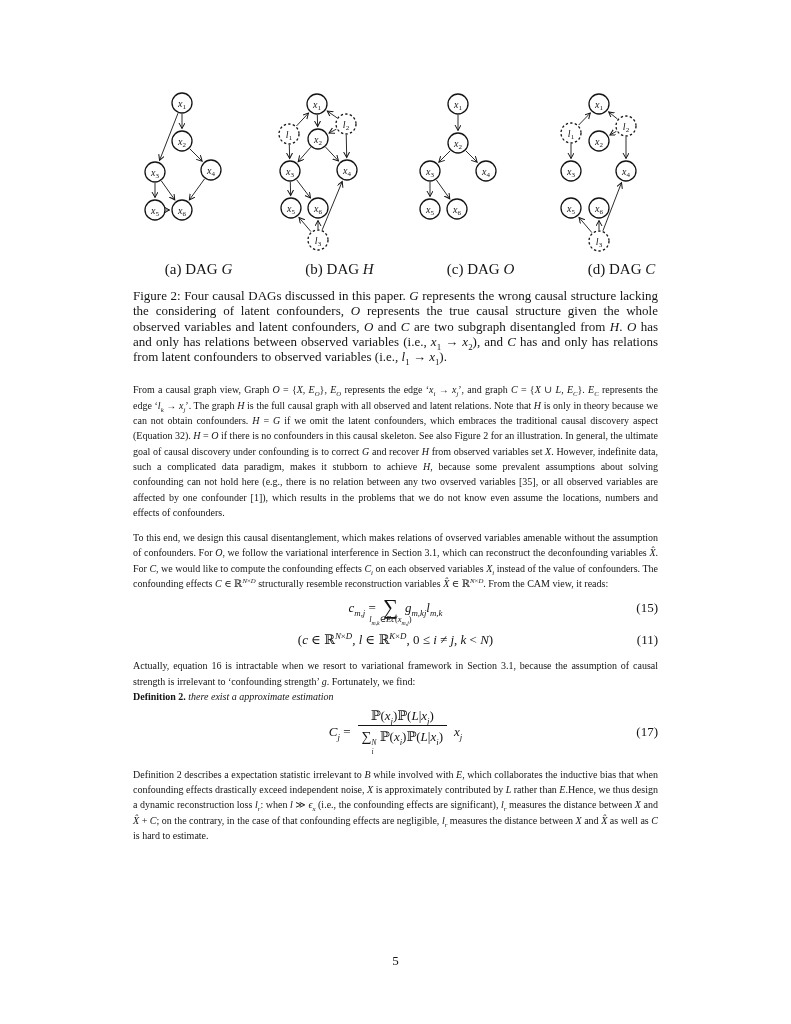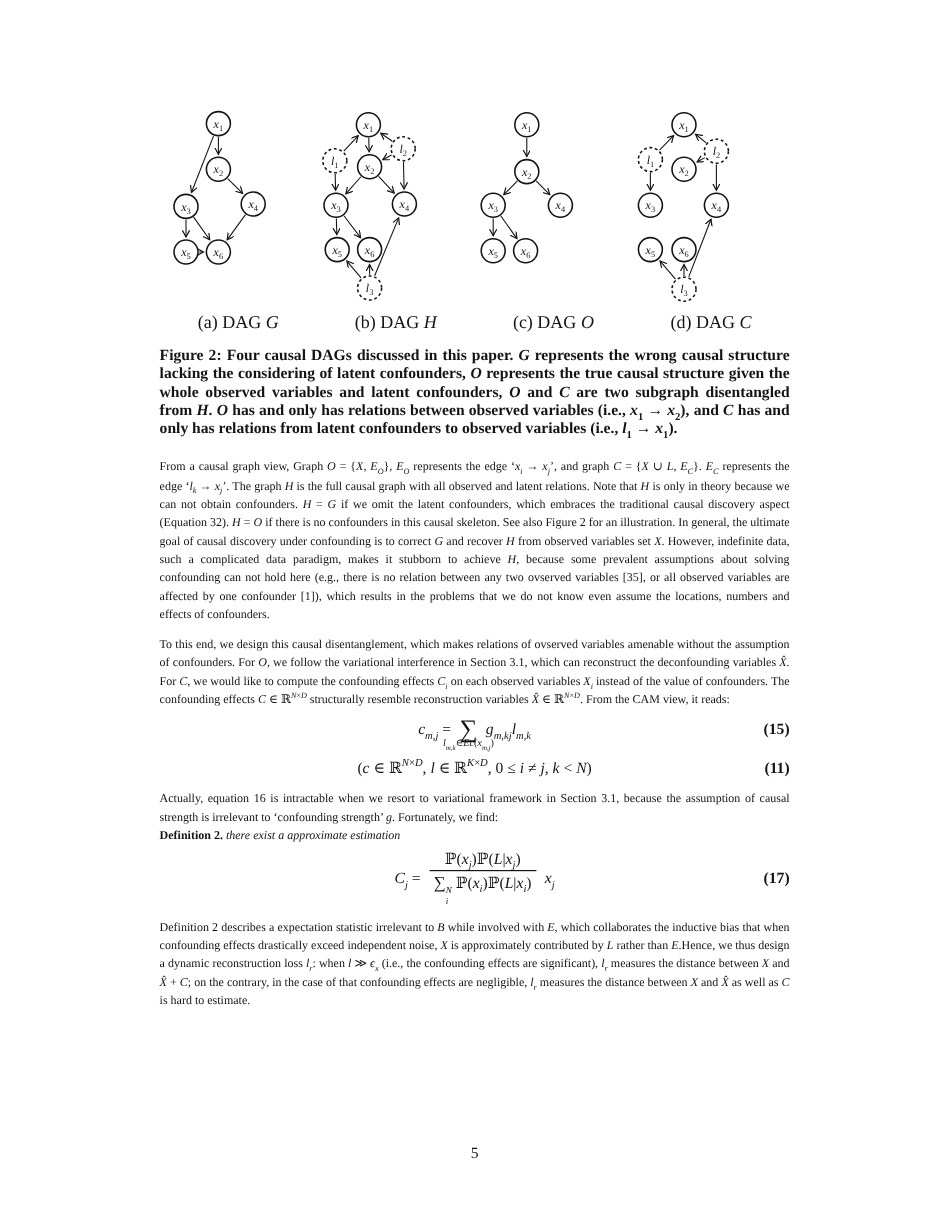--- a/index.html
+++ b/index.html
@@ -7,32 +7,32 @@
     position:relative;
     width:791px;height:1024px;
     background:#ffffff;
     overflow:hidden;
     font-family:"Liberation Serif","DejaVu Serif",serif;
     color:#141414;
   }
   .content{width:525px;margin:0 auto;}
   
   .fig{margin:0;padding-top:86px;}
-  .dag-row{display:flex;justify-content:space-between;}
+  .dag-row{display:flex;justify-content:space-between;gap:10px;}
   .dag-col{width:131px;text-align:center;}
   .dag-canvas svg{display:block;margin:0 auto;font-family:"Liberation Serif","DejaVu Serif",serif;}
   .dag-label{font-size:15px;margin-top:3px;white-space:nowrap;}
-  .caption{margin:10px 0 16px;font-size:13px;line-height:15.3px;text-align:justify;font-weight:bold;}
+  .caption{margin:10px 0 16px;font-size:13px;line-height:15.3px;text-align:justify;}
   
   p.body{margin:10px 0 0;font-size:10px;line-height:15.3px;text-align:justify;}
   p.p1{margin-top:18px;}
   sub,sup{font-size:68%;line-height:0;}
   
   .eq{position:relative;text-align:center;font-size:13px;}
-  .eq .tag{position:absolute;right:0;top:50%;transform:translateY(-50%);font-size:13px;font-weight:bold;}
+  .eq .tag{position:absolute;right:0;top:50%;transform:translateY(-50%);font-size:13px;}
   .eq-inner{display:inline-flex;align-items:center;gap:5px;}
   .eq15{margin:6px 0 14px;}
   .eq16{margin:0 0 4px;}
   .eq17{margin:4px 0 0;}
   .sum{position:relative;display:inline-block;margin:0 2px;}
   .sigma{font-size:21px;line-height:1;}
   .limits{position:absolute;top:100%;left:50%;transform:translateX(-50%);margin-top:-4px;font-size:8.5px;white-space:nowrap;}
   .frac{display:inline-block;vertical-align:middle;text-align:center;margin:0 2px;line-height:1.25;}
   .frac .num{display:block;padding:0 4px 1px;}
   .frac .den{display:block;border-top:1px solid #141414;padding:2px 4px 0;white-space:nowrap;}

